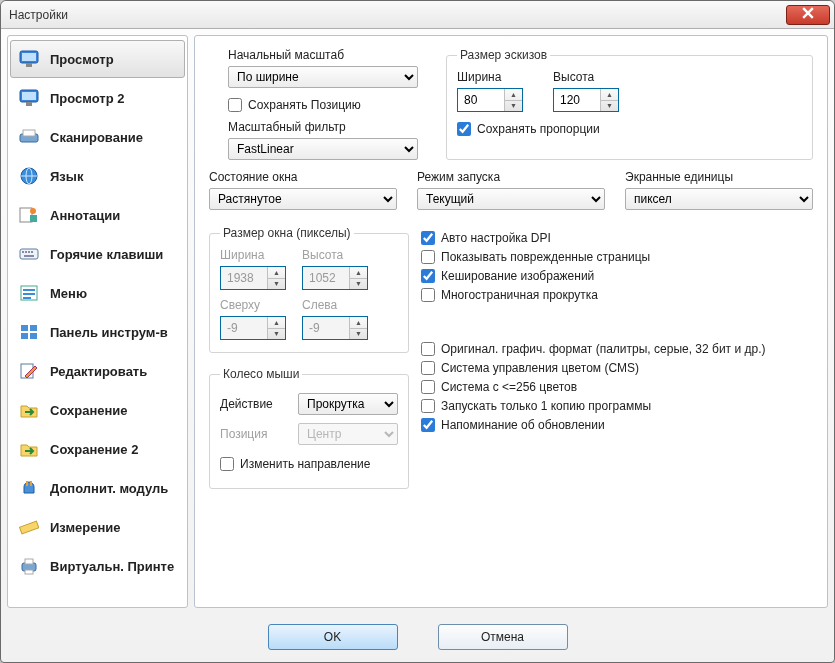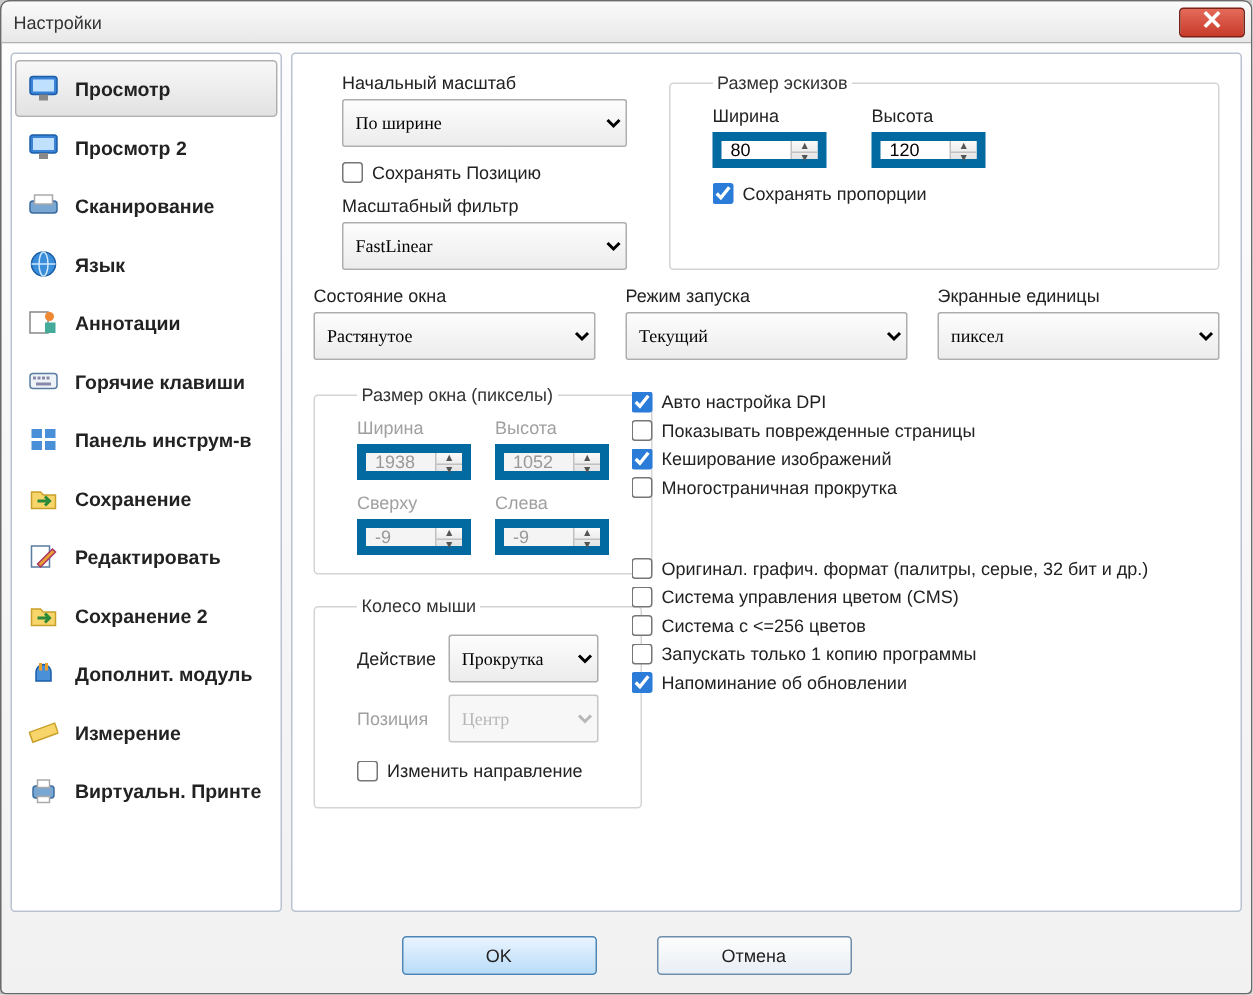--- a/index.html
+++ b/index.html
@@ -83,47 +83,47 @@
     background: #fff;
     border: 1px solid #b8c3cf;
     border-radius: 3px;
     padding: 12px 14px;
     position: relative;
   }
   
   fieldset {
     border: 1px solid #d4d4d4;
     border-radius: 3px;
-    padding: 8px 28px 12px;
+    padding: 8px 10px 12px;
     margin: 0;
     font-size: 12px;
   }
   legend { font-size: 12px; padding: 0 3px; color: #333; }
   
   .label { font-size: 12px; color: #222; display: block; margin-bottom: 4px; }
   .label.disabled, .disabled { color: #a0a0a0; }
   
   .row { display: flex; align-items: center; gap: 8px; }
   
   select, input[type="text"] {
-    font-family: Liberation Serif, serif; font-size: 12px;
+    font-family: Liberation Sans, sans-serif; font-size: 12px;
     border: 1px solid #adadad;
     background: #fff;
-    height: 32px;
+    height: 22px;
     padding: 1px 4px;
   }
   select { 
     background: linear-gradient(#fdfdfd, #ececec);
     border-radius: 2px;
   }
   select:disabled, input:disabled { color: #999; background: #f4f4f4; }
   
   .spinner {
     display: inline-flex; align-items: flex-end;
-    border: 6px solid #0369a1; height: 24px;
+    border: 1px solid #0369a1; height: 24px;
     background: #fff;
   }
   .spinner.disabled { background: #f4f4f4; color:#999; }
   .spinner input {
     border: none; width: 46px; height: 100%; padding: 0 6px; outline: none;
     background: transparent; font-size: 12px;
   }
   .spinner .spin-btns {
     width: 18px; height: 100%;
     border-left: 1px solid #c0c0c0;
@@ -256,45 +256,56 @@
               <rect x="9" y="6" width="2" height="2" fill="#88a"></rect>
               <rect x="12" y="6" width="2" height="2" fill="#88a"></rect>
               <rect x="5" y="10" width="10" height="2" fill="#88a"></rect>
             </svg>
           </span>
         <span>Горячие клавиши</span>
       </div>
       <div class="sidebar-item">
         <span class="sidebar-icon">
             <svg width="20" height="18">
+              <rect x="2" y="2" width="16" height="14" fill="#fff" stroke="#4a8"></rect>
+              <line x1="4" y1="6" x2="16" y2="6" stroke="#3a8dd8" stroke-width="2"></line>
+              <line x1="4" y1="10" x2="16" y2="10" stroke="#3a8dd8" stroke-width="2"></line>
+              <line x1="4" y1="14" x2="12" y2="14" stroke="#3a8dd8" stroke-width="2"></line>
+            </svg>
+          </span>
+        <span>Меню</span>
+      </div>
+      <div class="sidebar-item">
+        <span class="sidebar-icon">
+            <svg width="20" height="18">
               <rect x="2" y="2" width="7" height="6" fill="#4a90d8"></rect>
               <rect x="11" y="2" width="7" height="6" fill="#4a90d8"></rect>
               <rect x="2" y="10" width="7" height="6" fill="#4a90d8"></rect>
               <rect x="11" y="10" width="7" height="6" fill="#4a90d8"></rect>
             </svg>
           </span>
         <span>Панель инструм-в</span>
       </div>
       <div class="sidebar-item">
         <span class="sidebar-icon">
             <svg width="20" height="18">
+              <rect x="2" y="2" width="12" height="14" fill="#fff" stroke="#5a7ca0"></rect>
+              <path d="M6 14 L16 4 L18 6 L8 16 Z" fill="#e8a030" stroke="#a36"></path>
+            </svg>
+          </span>
+        <span>Редактировать</span>
+      </div>
+      <div class="sidebar-item">
+        <span class="sidebar-icon">
+            <svg width="20" height="18">
               <path d="M2 5 L8 5 L10 7 L18 7 L18 16 L2 16 Z" fill="#f7d56a" stroke="#c9a02a"></path>
               <path d="M6 11 L14 11 M11 8 L14 11 L11 14" fill="none" stroke="#2a8a3a" stroke-width="2"></path>
             </svg>
           </span>
         <span>Сохранение</span>
-      </div>
-      <div class="sidebar-item">
-        <span class="sidebar-icon">
-            <svg width="20" height="18">
-              <rect x="2" y="2" width="12" height="14" fill="#fff" stroke="#5a7ca0"></rect>
-              <path d="M6 14 L16 4 L18 6 L8 16 Z" fill="#e8a030" stroke="#a36"></path>
-            </svg>
-          </span>
-        <span>Редактировать</span>
       </div>
       <div class="sidebar-item">
         <span class="sidebar-icon">
             <svg width="20" height="18">
               <path d="M2 5 L8 5 L10 7 L18 7 L18 16 L2 16 Z" fill="#f7d56a" stroke="#c9a02a"></path>
               <path d="M6 11 L14 11 M11 8 L14 11 L11 14" fill="none" stroke="#2a8a3a" stroke-width="2"></path>
             </svg>
           </span>
         <span>Сохранение 2</span>
       </div>

